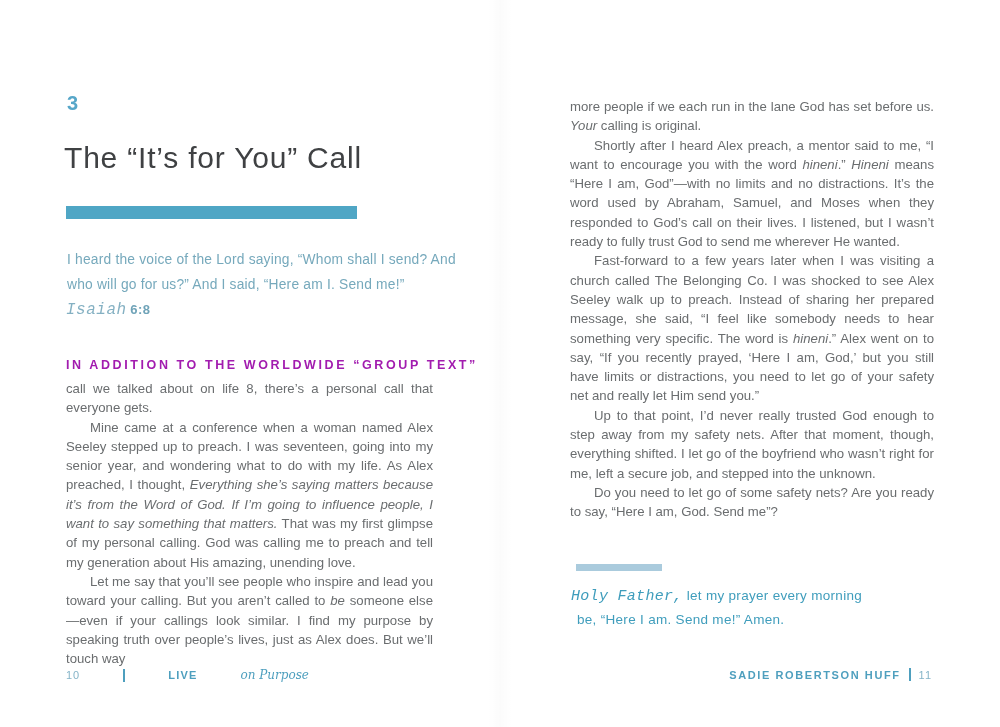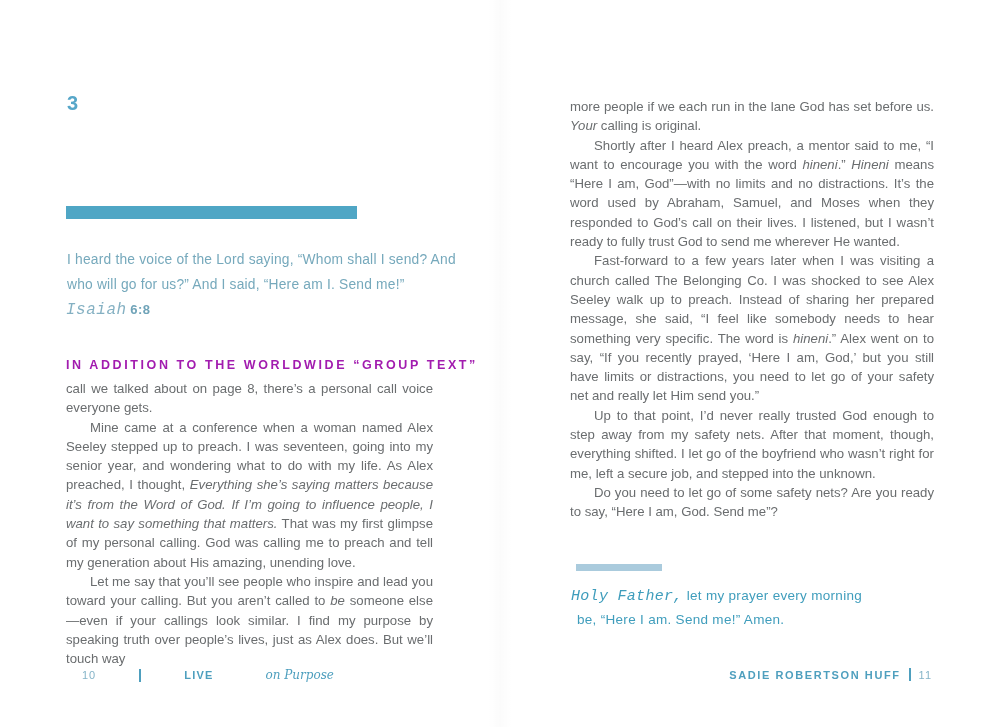--- a/index.html
+++ b/index.html
@@ -78,56 +78,57 @@
   }
   .prayer .line2 { display: block; padding-left: 6px; }
   .prayer .script { font-size: 15px; }
 
   
   .footer {
     position: absolute; top: 668px;
     font-size: 11px; color: #4e9fbe;
     display: flex; align-items: center;
   }
-  .footer-left { left: 82px; gap: 35px; }
+  .footer-left { left: 66px; gap: 35px; }
   .footer-right { right: 68px; }
   .page-num { color: #85b4c8; letter-spacing: 1px; font-size: 11px; }
   .footer-divider {
     display: inline-block; width: 2px; height: 13px;
     background: #4e9fbe; margin: 0 8px;
   }
   .book-title-caps { font-weight: bold; letter-spacing: 1.2px; }
   .book-title-script {
     font-family: "DejaVu Serif", serif; font-style: italic;
-    font-size: 12px; margin-left: 17px;
+    font-size: 12px; margin-left: 8px;
   }
   .author-name { font-weight: bold; letter-spacing: 1.6px; }
 </style>
 </head>
 <body>
 
 <div class="spread">
   <div class="gutter"></div>
 
   <div class="chapter-number">3</div>
+  <h1 class="chapter-title">The “It’s for You” Call</h1>
   <div class="title-bar"></div>
 
   <div class="epigraph">
     <span>I heard the voice of the Lord saying, “Whom shall I send? And</span>
     <span>who will go for us?” And I said, “Here am I. Send me!”</span>
   </div>
   <div class="epigraph-ref">
     <span class="script">Isaiah</span>
     <span class="verse">6:8</span>
   </div>
 
   <div class="lead-in">IN ADDITION TO THE WORLDWIDE “GROUP TEXT”</div>
 
   <div id="left-body" class="body-col">
-      <p class="body-para"><span>call we talked about on page 8, there’s a personal call voice everyone gets.</span></p>
+      <p class="body-para"><span>call we talked about on life 8, there’s a personal call that everyone gets.</span></p>
       <p class="body-para indent"><span>Mine came at a conference when a woman named Alex Seeley stepped up to preach. I was seventeen, going into my senior year, and wondering what to do with my life. As Alex preached, I thought, </span><span class="ital">Everything she’s saying matters because it’s from the Word of God. If I’m going to influence people, I want to say something that matters.</span><span> That was my first glimpse of my personal calling. God was calling me to preach and tell my generation about His amazing, unending love.</span></p>
       <p class="body-para indent"><span>Let me say that you’ll see people who inspire and lead you toward your calling. But you aren’t called to </span><span class="ital">be</span><span> someone else—even if your callings look similar. I find my purpose by speaking truth over people’s lives, just as Alex does. But we’ll touch way</span></p>
     </div>
 
   <div class="footer footer-left">
     <span class="page-num">10</span>
     <span class="footer-divider"></span>
     <span class="book-title-caps">LIVE</span>
     <span class="book-title-script">on Purpose</span>
   </div>

